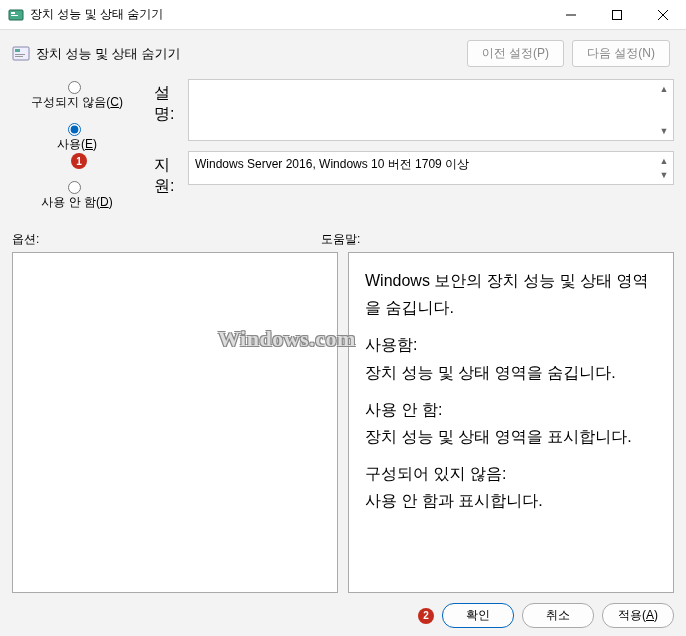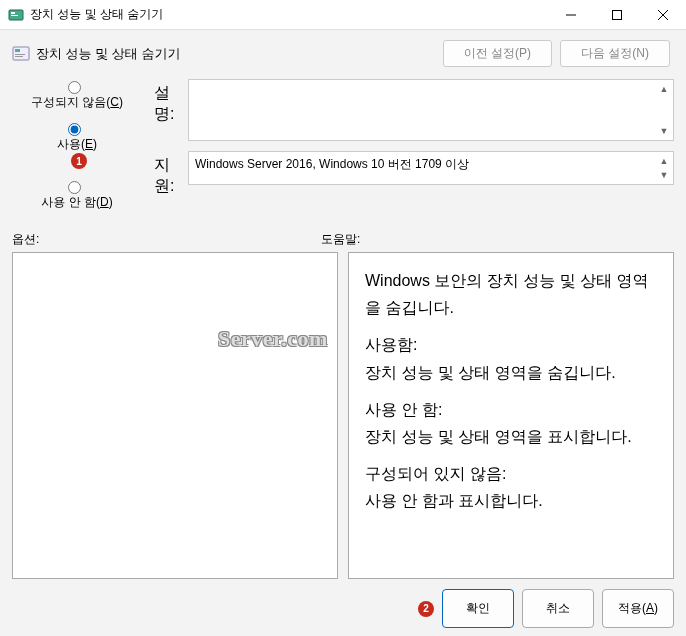--- a/index.html
+++ b/index.html
@@ -45,21 +45,21 @@
       align-items: center;
       margin-bottom: 12px;
     }
     .header-icon {
       width: 18px; height: 18px;
       margin-right: 6px;
     }
     .header-title { font-size: 13px; flex: 1; }
     .nav-buttons { display: flex; gap: 8px; margin-right: 4px;}
     .nav-btn {
-      padding: 4px 20px;
+      padding: 4px 14px;
       border: 1px solid #ccc;
       background: #fdfdfd;
       color: #888;
       border-radius: 3px;
       font-size: 12px;
       cursor: default;
       text-align: right;
     }
     .config-row { display: flex; gap: 12px; }
     .radios {
@@ -145,25 +145,25 @@
     }
     .panel p { margin-bottom: 10px; }
     .footer {
       display: flex;
       justify-content: flex-end;
       align-items: center;
       gap: 8px;
       padding-top: 10px;
     }
     .footer-btn {
-      padding: 10px 0;
+      padding: 3px 0;
       width: 72px;
       border: 1px solid #aaa;
       background: #fdfdfd;
-      border-radius: 4px;
+      border-radius: 12px;
       font-size: 12px;
       cursor: pointer;
       text-align: center;
     }
     .footer-btn.primary { border: 1px solid #0067c0; }
     .watermark {
       position: absolute;
       top: 326px;
       left: 218px;
       font-family: Georgia, serif;
@@ -287,13 +287,13 @@
 
   <div class="footer">
     <span class="badge-red">2</span>
     <button class="footer-btn primary">확인</button>
     <button class="footer-btn">취소</button>
     <button class="footer-btn"><span>적용(<u>A</u>)</span></button>
   </div>
 
 </div>
 
-<div class="watermark">Server.com</div>
+<div class="watermark">Windows.com</div>
 
 </body></html>

